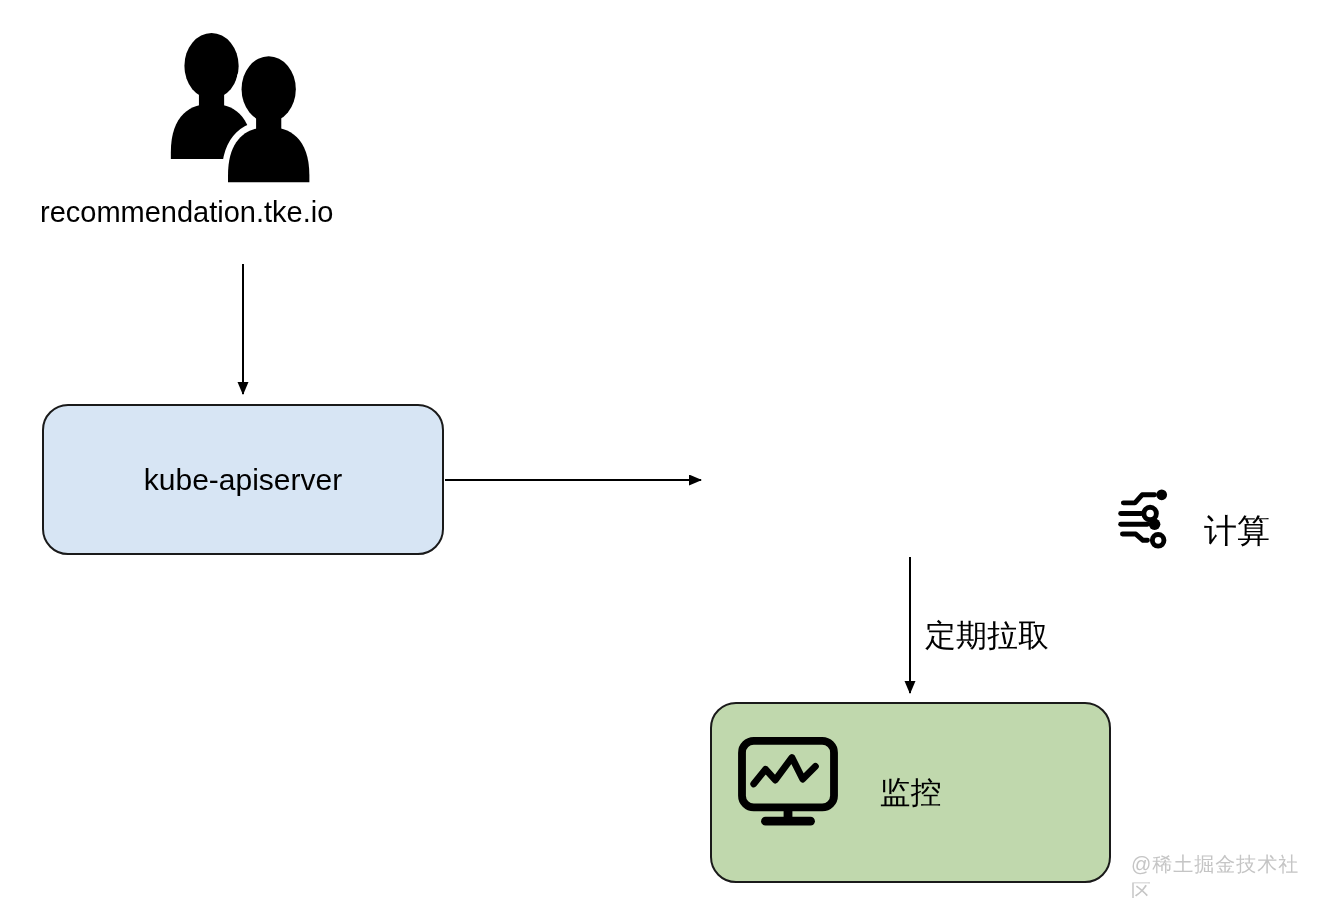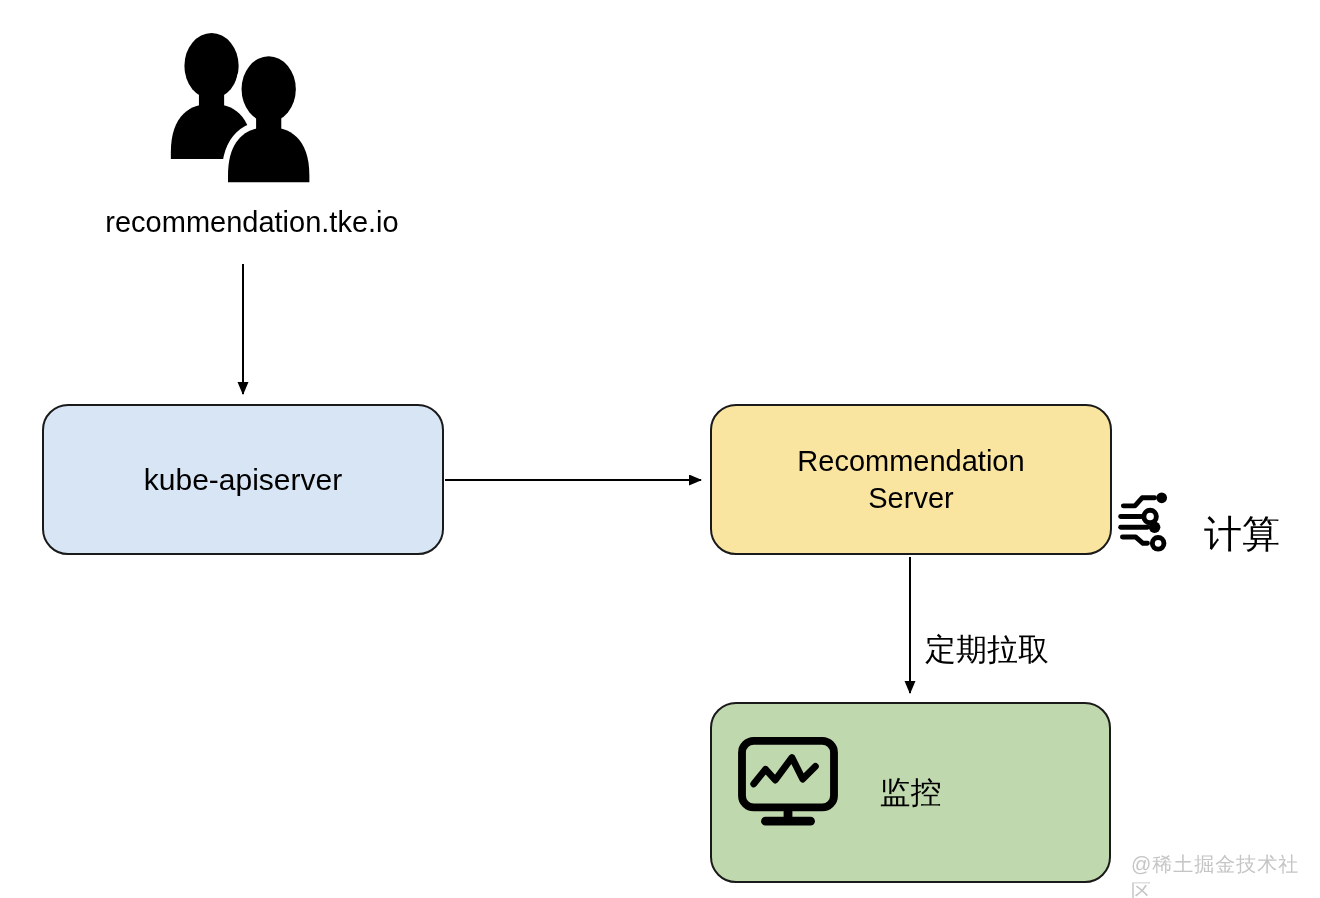--- a/index.html
+++ b/index.html
@@ -56,45 +56,45 @@
     width: 102px; height: 92px;
   }
 
   .users-icon {
     position: absolute;
     left: 166px; top: 33px;
     width: 155px; height: 155px;
   }
   .users-label {
     position: absolute;
-    left: 40px; top: 206px;
+    left: 40px; top: 196px;
     width: 424px;
-    text-align: center;
+    text-align: left;
     font-size: 29px;
   }
 
   .edge-label { position: absolute; font-size: 31px; }
   .label-forward {
     left: 505px; top: 435px;
     width: 140px;
     text-align: center;
   }
   .label-pull {
-    left: 925px; top: 629px;
+    left: 925px; top: 615px;
   }
 
   .compute-group {
     position: absolute;
     left: 1118px; top: 481px;
     display: flex;
     align-items: center;
     gap: 20px;
   }
   .compute-group .circuit-icon { width: 66px; height: 66px; }
-  .compute-group .compute-label { font-size: 38px; margin-top: 28px; }
+  .compute-group .compute-label { font-size: 33px; margin-top: 28px; }
 
   .watermark {
     position: absolute;
     left: 1131px; top: 851px;
     font-size: 20px;
     color: #c5c5c5;
     letter-spacing: 1px;
   }
 </style>
 </head>
@@ -129,24 +129,20 @@
       </g>
     </svg>
   </div>
   <div class="users-label">recommendation.tke.io</div>
 
   <div class="node-box box-blue">
     <span>kube-apiserver</span>
   </div>
 
 
-  <div class="node-box box-yellow">
-    <span class="two-line">Recommendation
-Server</span>
-  </div>
 
   <div class="compute-group">
     <svg class="circuit-icon" viewBox="0 0 74 70">
       <g fill="none" stroke="#000000" stroke-width="5.5" stroke-linecap="round" stroke-linejoin="round">
         <path d="M6,18 H19 L27,9 H41"></path>
         <path d="M3,30 H26"></path>
         <path d="M3,42 H33"></path>
         <path d="M5,53 H20 L28,60 H33"></path>
         <circle cx="36" cy="30" r="7"></circle>
         <circle cx="45" cy="60" r="6.5"></circle>

